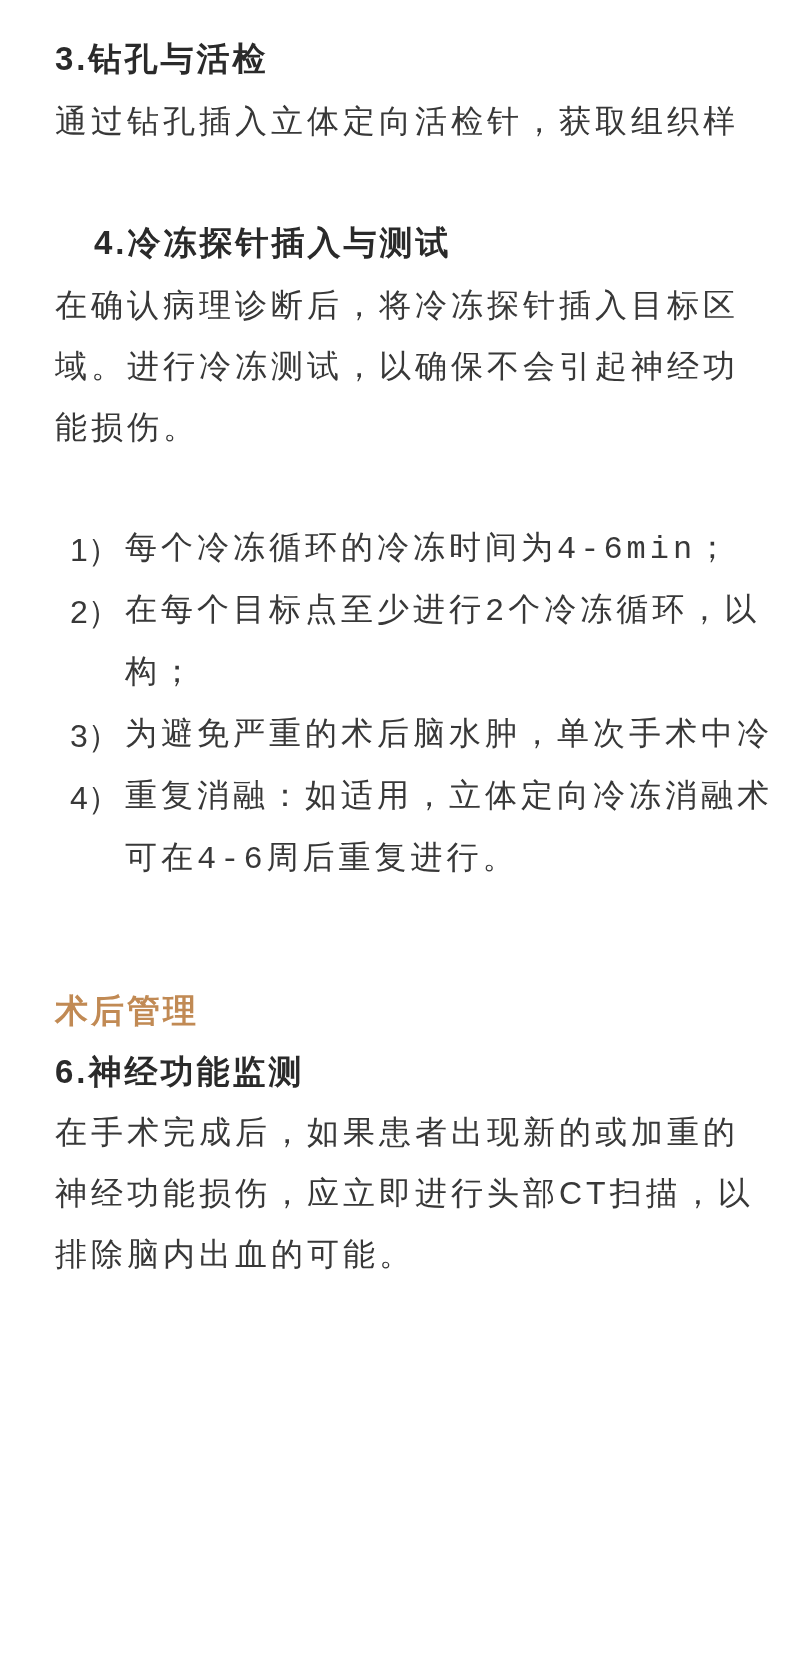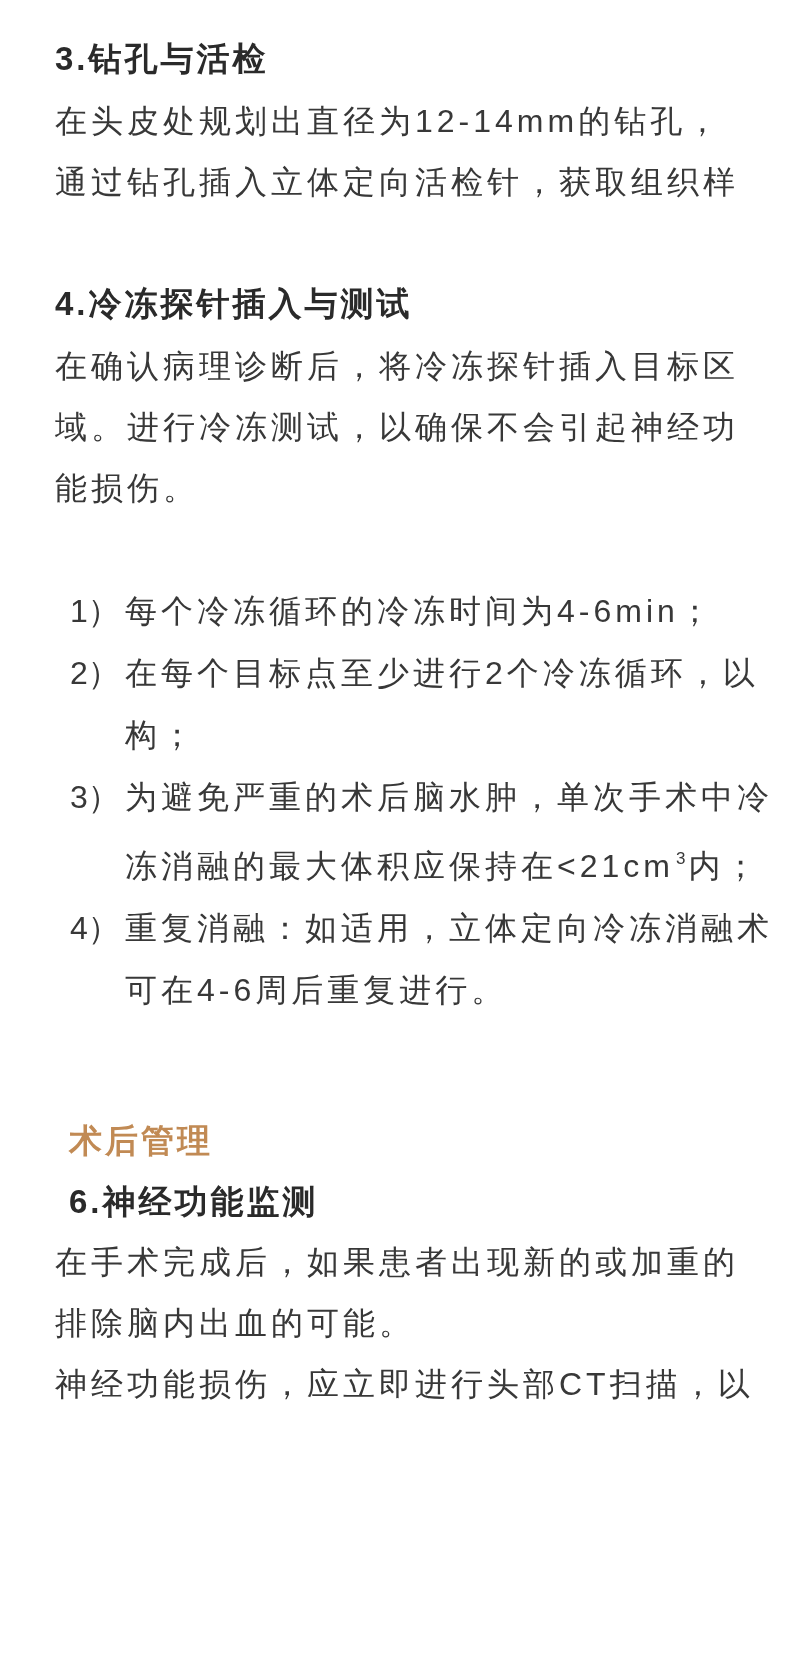--- a/index.html
+++ b/index.html
@@ -34,60 +34,59 @@
   .para { margin: 0; }
   .ln {
     font-size: 32px;
     line-height: 61px;
     letter-spacing: 4px;
     color: #383838;
     white-space: nowrap;
   }
   .sec3 .h { margin-bottom: 2px; }
   .sec4 { margin-top: 60px; }
-  .sec4 .h { margin-bottom: 2px; }
+  .sec4 .h { margin-bottom: 2px; margin-left: 39px; }
   .sec5 { margin-top: 61px; }
   .list {
     margin: 24px 0 0 0;
     padding: 0;
     list-style: none;
   }
   .li {
     display: flex;
     align-items: flex-start;
   }
   .li .num {
     flex: none;
     width: 55px;
     margin-left: 15px;
     font-size: 32px;
     line-height: 62px;
     letter-spacing: 0;
     color: #383838;
   }
   .li .li-text { flex: 1; min-width: 0; }
-  .li .ln { line-height: 62px; }
+  .li .ln { line-height: 62px; font-family: Liberation Mono, monospace; }
   .sup {
     font-size: 17px;
     letter-spacing: 1px;
     vertical-align: 13px;
     margin: 0 2px;
   }
   .postop { margin-top: 89px; }
-  .postop .h { margin-bottom: 0; margin-left: 14px; }
+  .postop .h { margin-bottom: 0; }
 </style>
 </head>
 <body>
 
 <div class="doc">
 
   <section class="sec3">
     <h2 class="h">3.钻孔与活检</h2>
     <div class="para">
-      <div class="ln">在头皮处规划出直径为12-14mm的钻孔，</div>
       <div class="ln">通过钻孔插入立体定向活检针，获取组织样</div>
     </div>
   </section>
 
   <section class="sec4">
     <h2 class="h">4.冷冻探针插入与测试</h2>
     <div class="para">
       <div class="ln">在确认病理诊断后，将冷冻探针插入目标区</div>
       <div class="ln">域。进行冷冻测试，以确保不会引起神经功</div>
       <div class="ln">能损伤。</div>
@@ -109,38 +108,37 @@
         <span class="li-text">
           <div class="ln">在每个目标点至少进行2个冷冻循环，以</div>
           <div class="ln">构；</div>
         </span>
       </li>
 
       <li class="li">
         <span class="num">3）</span>
         <span class="li-text">
           <div class="ln">为避免严重的术后脑水肿，单次手术中冷</div>
-          <div class="ln"><span>冻消融的最大体积应保持在&lt;21cm</span><span class="sup">3</span><span>内；</span></div>
         </span>
       </li>
 
       <li class="li">
         <span class="num">4）</span>
         <span class="li-text">
           <div class="ln">重复消融：如适用，立体定向冷冻消融术</div>
           <div class="ln">可在4-6周后重复进行。</div>
         </span>
       </li>
 
     </ol>
   </section>
 
   <section class="postop">
     <h2 class="h accent">术后管理</h2>
     <h2 class="h">6.神经功能监测</h2>
     <div class="para">
       <div class="ln">在手术完成后，如果患者出现新的或加重的</div>
+      <div class="ln">神经功能损伤，应立即进行头部CT扫描，以</div>
       <div class="ln">排除脑内出血的可能。</div>
-      <div class="ln">神经功能损伤，应立即进行头部CT扫描，以</div>
     </div>
   </section>
 
 </div>
 
 </body></html>

